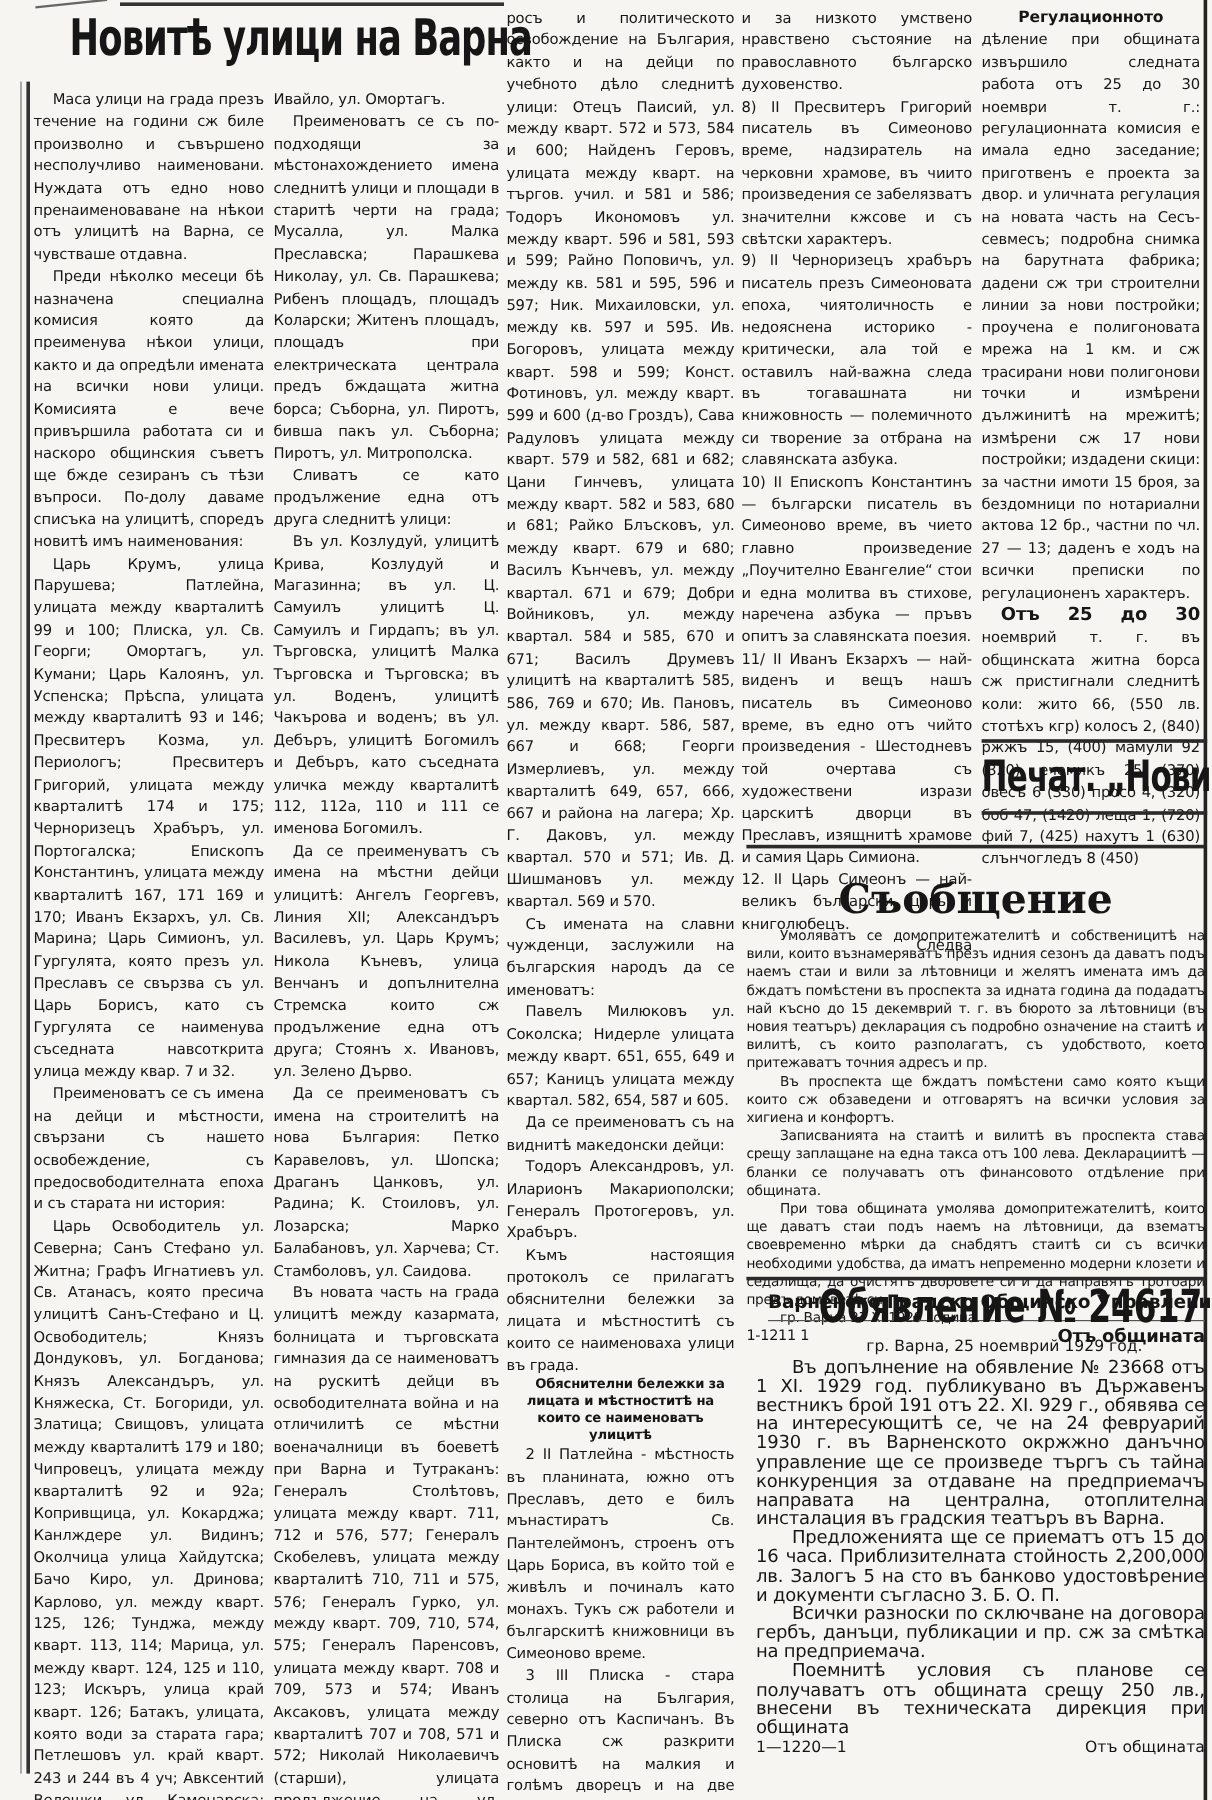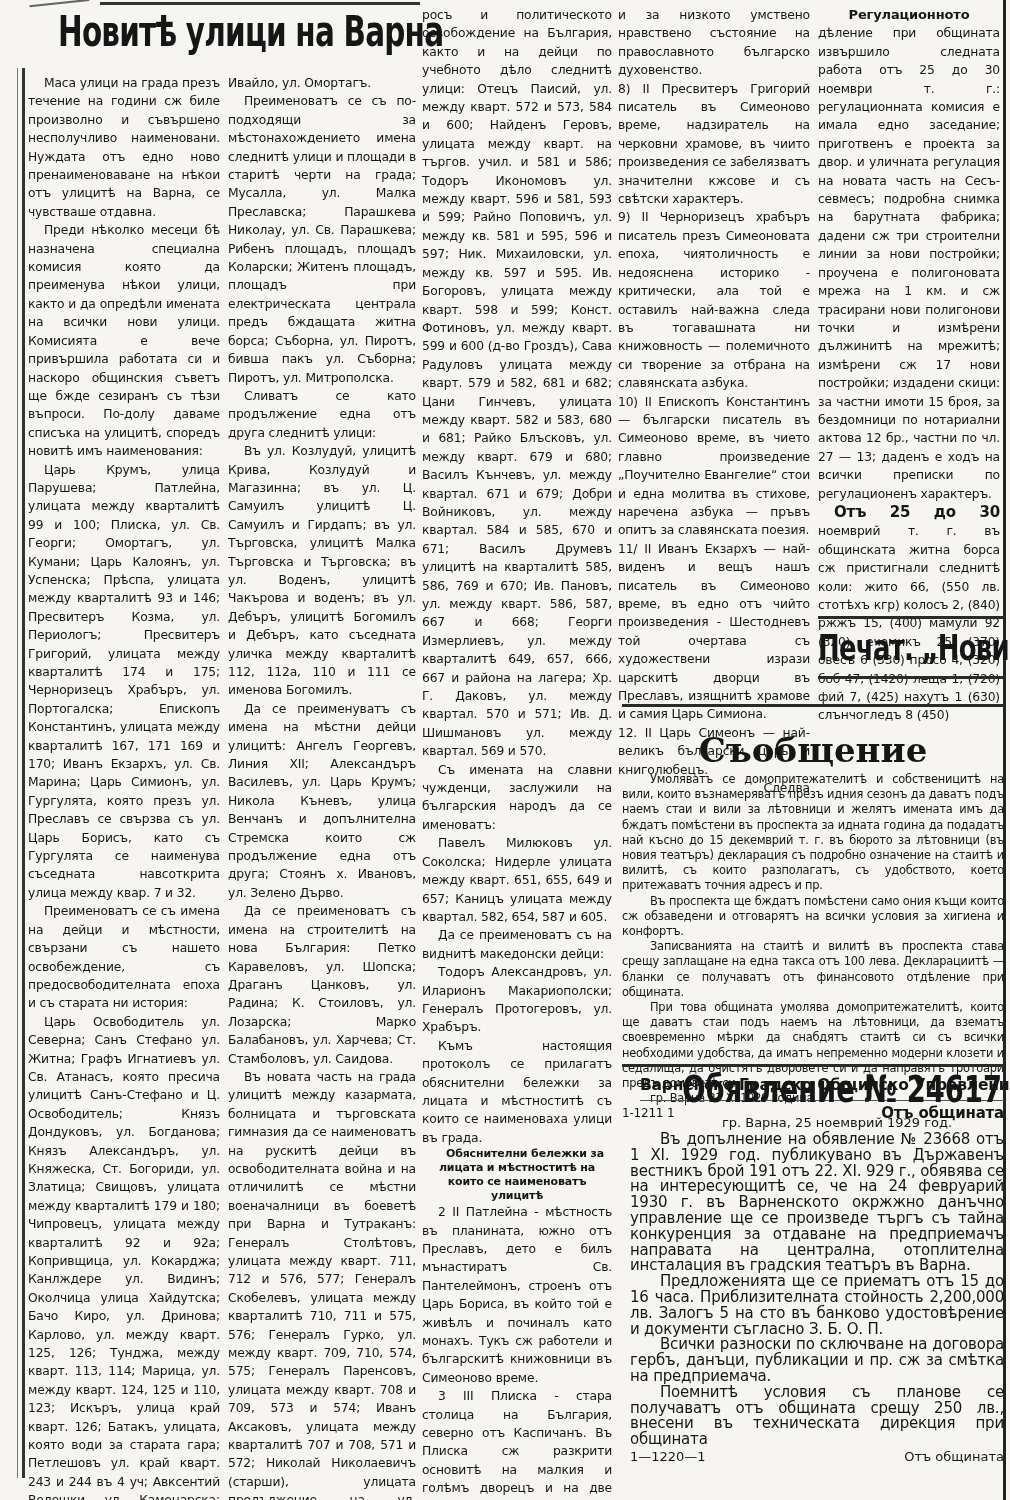--- a/index.html
+++ b/index.html
@@ -135,21 +135,21 @@
 
   <div class="rule" style="left:818px;top:616px;width:188px;"></div>
   <div class="pechat">Печат. „Новини“</div>
   <div class="rule" style="left:818px;top:676px;width:188px;"></div>
 
   <div class="rule" style="left:622px;top:704px;width:382px;"></div>
   <div class="soob-box">
     <div class="soob-title">Съобщение</div>
     <div class="ad-text">
       <p>Умоляватъ се домопритежателитѣ и собственицитѣ на вили, които възнамеряватъ презъ идния сезонъ да даватъ подъ наемъ стаи и вили за лѣтовници и желятъ имената имъ да бждатъ помѣстени въ проспекта за идната година да подадатъ най късно до 15 декемврий т. г. въ бюрото за лѣтовници (въ новия театъръ) декларация съ подробно означение на стаитѣ и вилитѣ, съ които разполагатъ, съ удобството, което притежаватъ точния адресъ и пр.</p>
-      <p>Въ проспекта ще бждатъ помѣстени само ония къщи които сж обзаведени и отговарятъ на всички условия за хигиена и конфортъ.</p>
+      <p>Въ проспекта ще бждатъ помѣстени само която къщи които сж обзаведени и отговарятъ на всички условия за хигиена и конфортъ.</p>
       <p>Записванията на стаитѣ и вилитѣ въ проспекта става срещу заплащане на една такса отъ 100 лева. Декларациитѣ — бланки се получаватъ отъ финансовото отдѣление при общината.</p>
       <p>При това общината умолява домопритежателитѣ, които ще даватъ стаи подъ наемъ на лѣтовници, да взематъ своевременно мѣрки да снабдятъ стаитѣ си съ всички необходими удобства, да иматъ непременно модерни клозети и седалища, да очистятъ дворовете си и да направятъ тротоари предъ домоветѣ си.</p>
       <p>гр. Варна 27 XI 1929 година.</p>
       <div class="ad-sign-row">
         <span>1-1211 1</span>
         <span class="signer">Отъ общината</span>
       </div>
     </div>
   </div>
 

